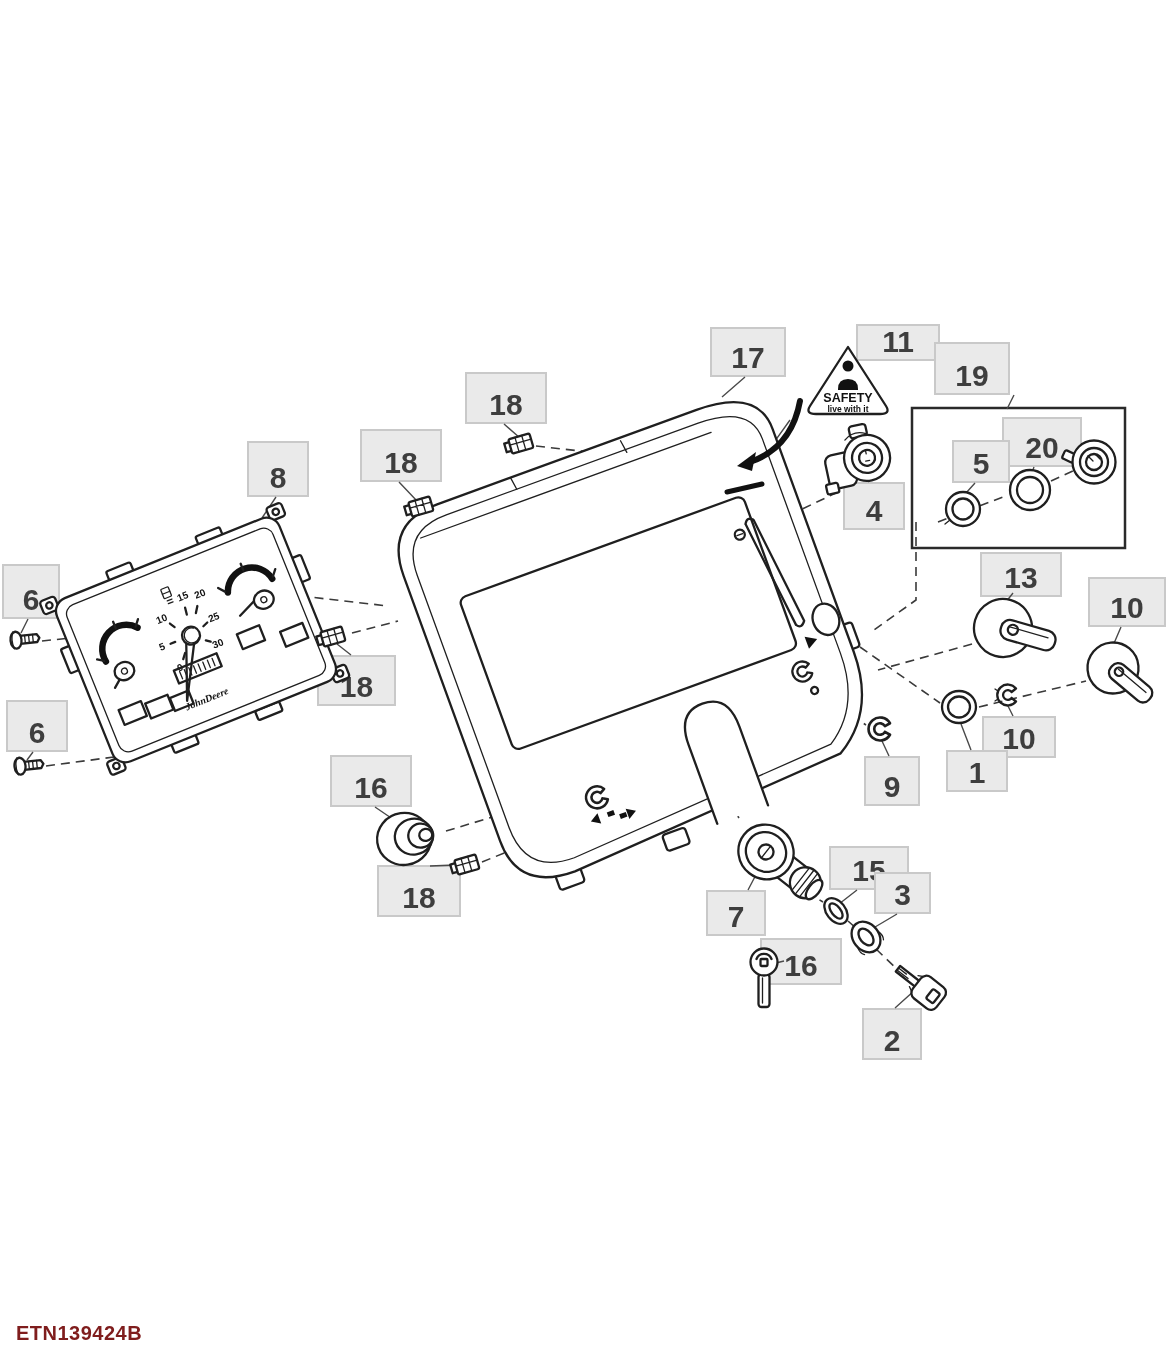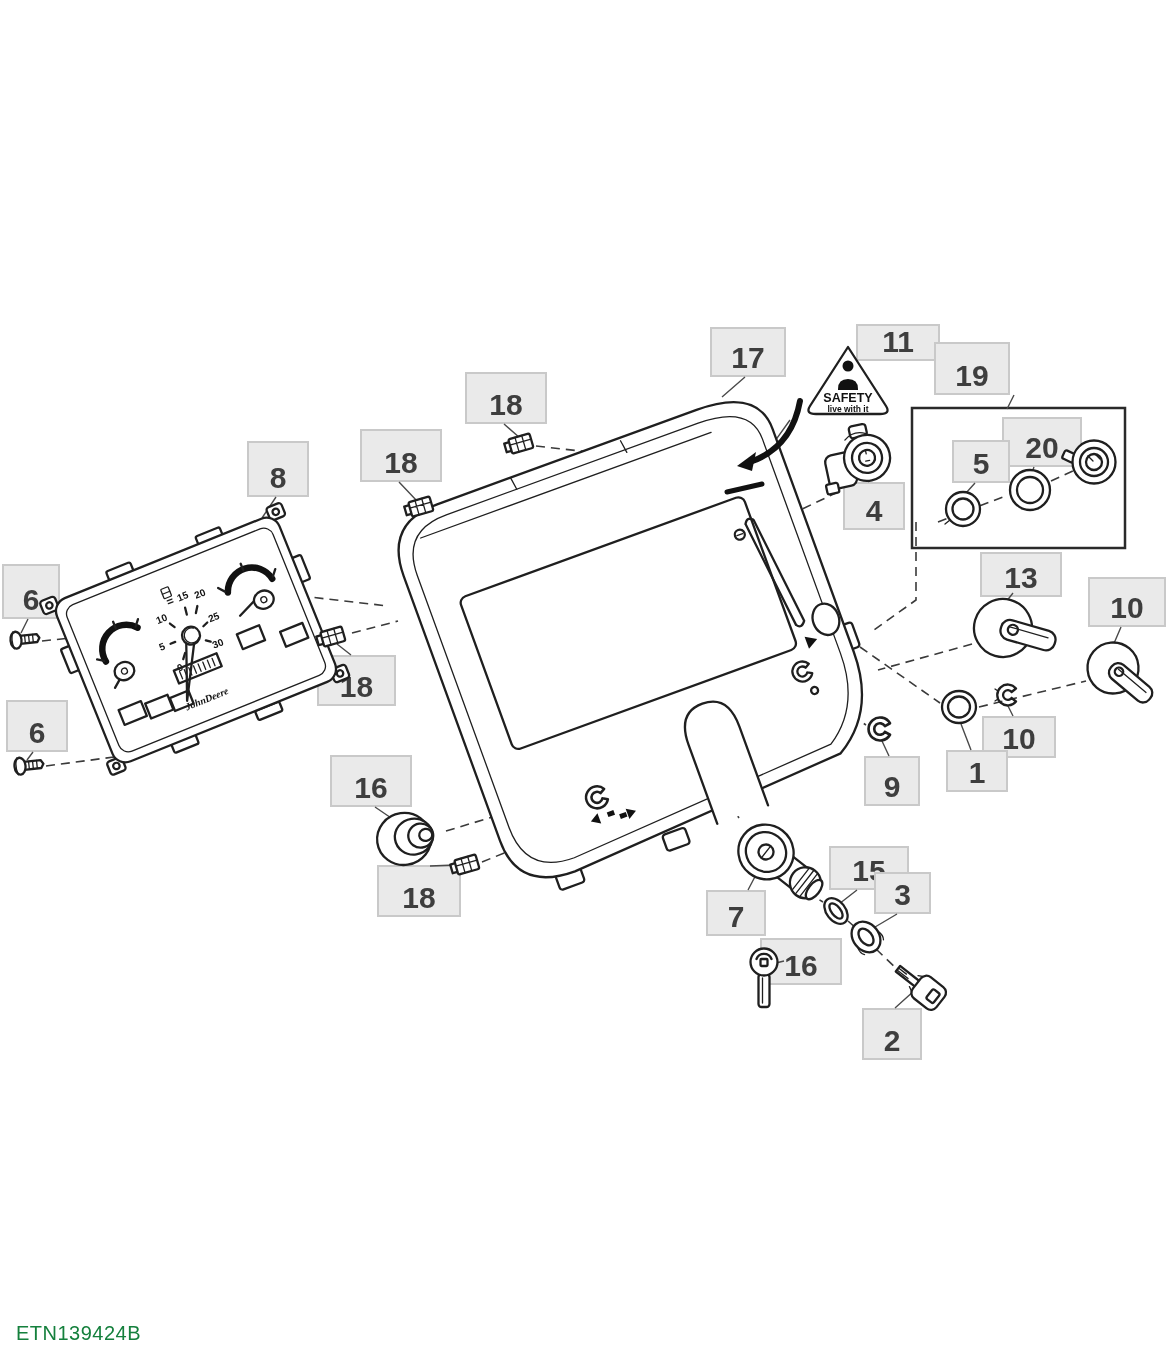--- a/index.html
+++ b/index.html
@@ -2,22 +2,22 @@
 <html style="--callout-bg: #eaeaea; --callout-border: #c9c9c9; --callout-text: #3e3e3e;"><head>
 <meta charset="utf-8">
 <style>
   html,body{margin:0;padding:0;background:#fff}
   #stage{position:relative;width:1170px;height:1366px;background:#fff;overflow:hidden;
          font-family:"Liberation Sans",sans-serif}
   .layer{position:absolute;left:0;top:0}
   #under-art{z-index:1}
   #callout-layer{z-index:2;position:absolute;left:0;top:0;width:100%;height:100%}
   #over-art{z-index:3;pointer-events:none}
-  #doc-code{position:absolute;z-index:5;left:16px;top:1322px;font-weight:normal;font-size:20px;
-            color:#15803d;letter-spacing:.5px;font-family:"Liberation Sans",sans-serif}
+  #doc-code{position:absolute;z-index:5;left:16px;top:1322px;font-weight:bold;font-size:20px;
+            color:#7f1d1d;letter-spacing:.5px;font-family:"Liberation Sans",sans-serif}
   .callout{position:absolute;display:flex;align-items:flex-end;justify-content:center;
            background:var(--callout-bg,#eaeaea);border:2px solid var(--callout-border,#c9c9c9);
            box-sizing:border-box;color:var(--callout-text,#3e3e3e);font-weight:bold;font-size:30px;
            font-family:"Liberation Sans",sans-serif;cursor:pointer}
   
   .o{fill:#fff;stroke:#1f1f1f;stroke-width:2.3;stroke-linejoin:round;stroke-linecap:round}
   .s{fill:none;stroke:#1f1f1f;stroke-width:2.3;stroke-linejoin:round;stroke-linecap:round}
   .t{fill:none;stroke:#1f1f1f;stroke-width:1.3;stroke-linejoin:round;stroke-linecap:round}
   .b{fill:none;stroke:#111;stroke-width:6.5;stroke-linecap:round}
   .dash{fill:none;stroke:#3a3a3a;stroke-width:1.6;stroke-dasharray:9 6}

